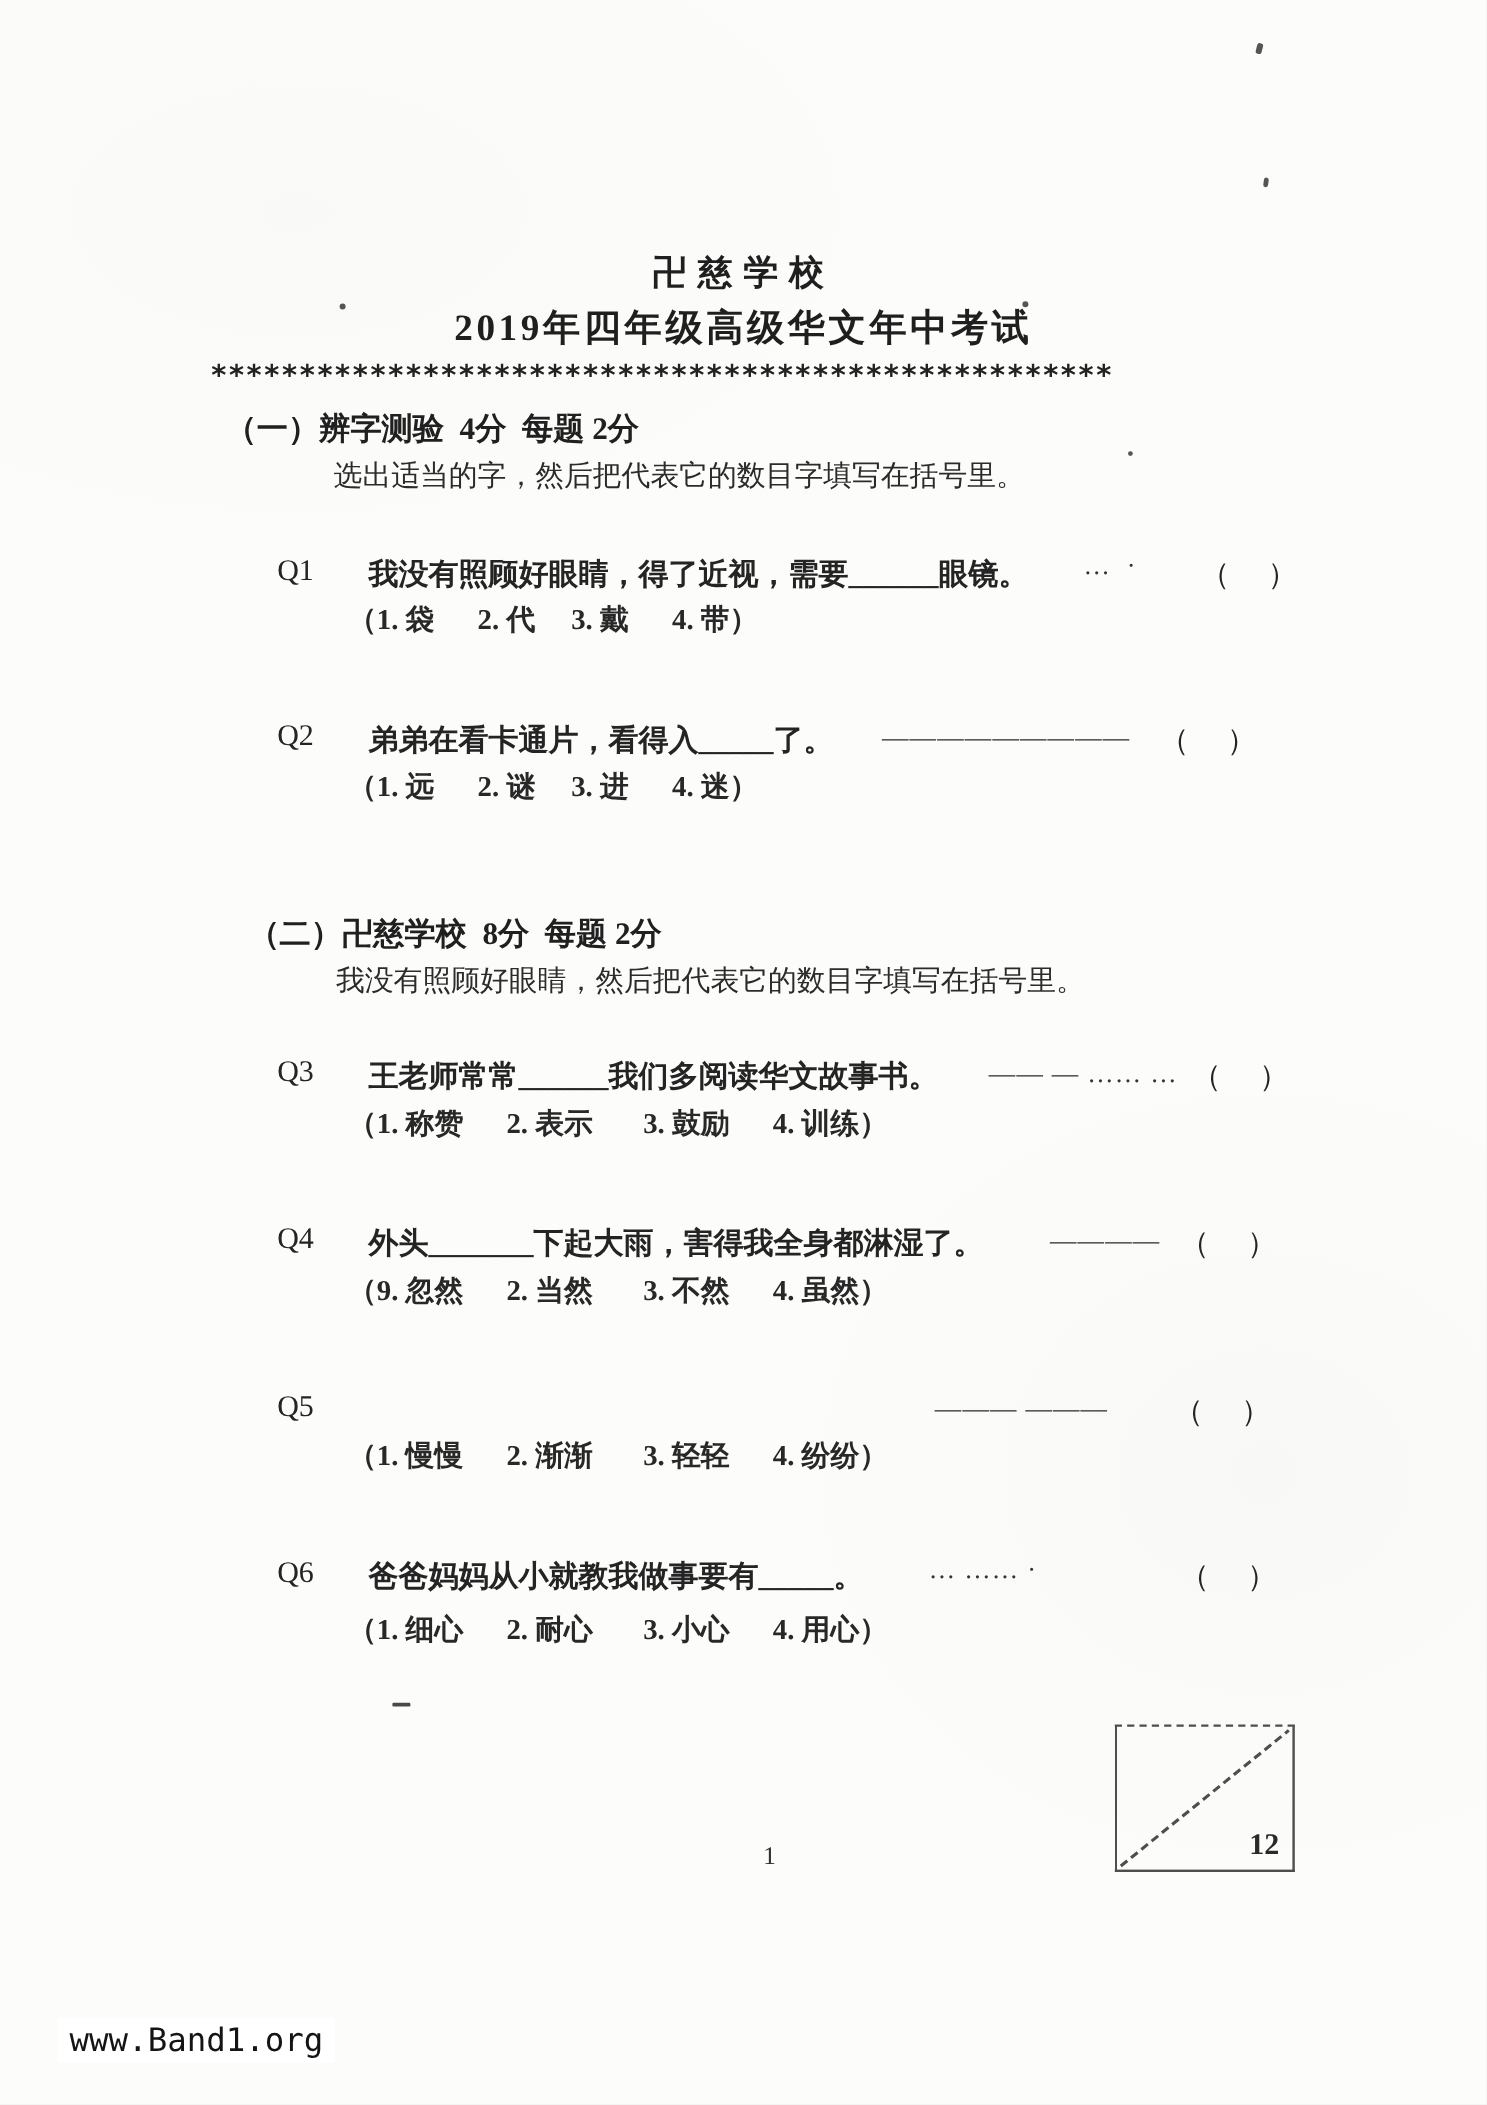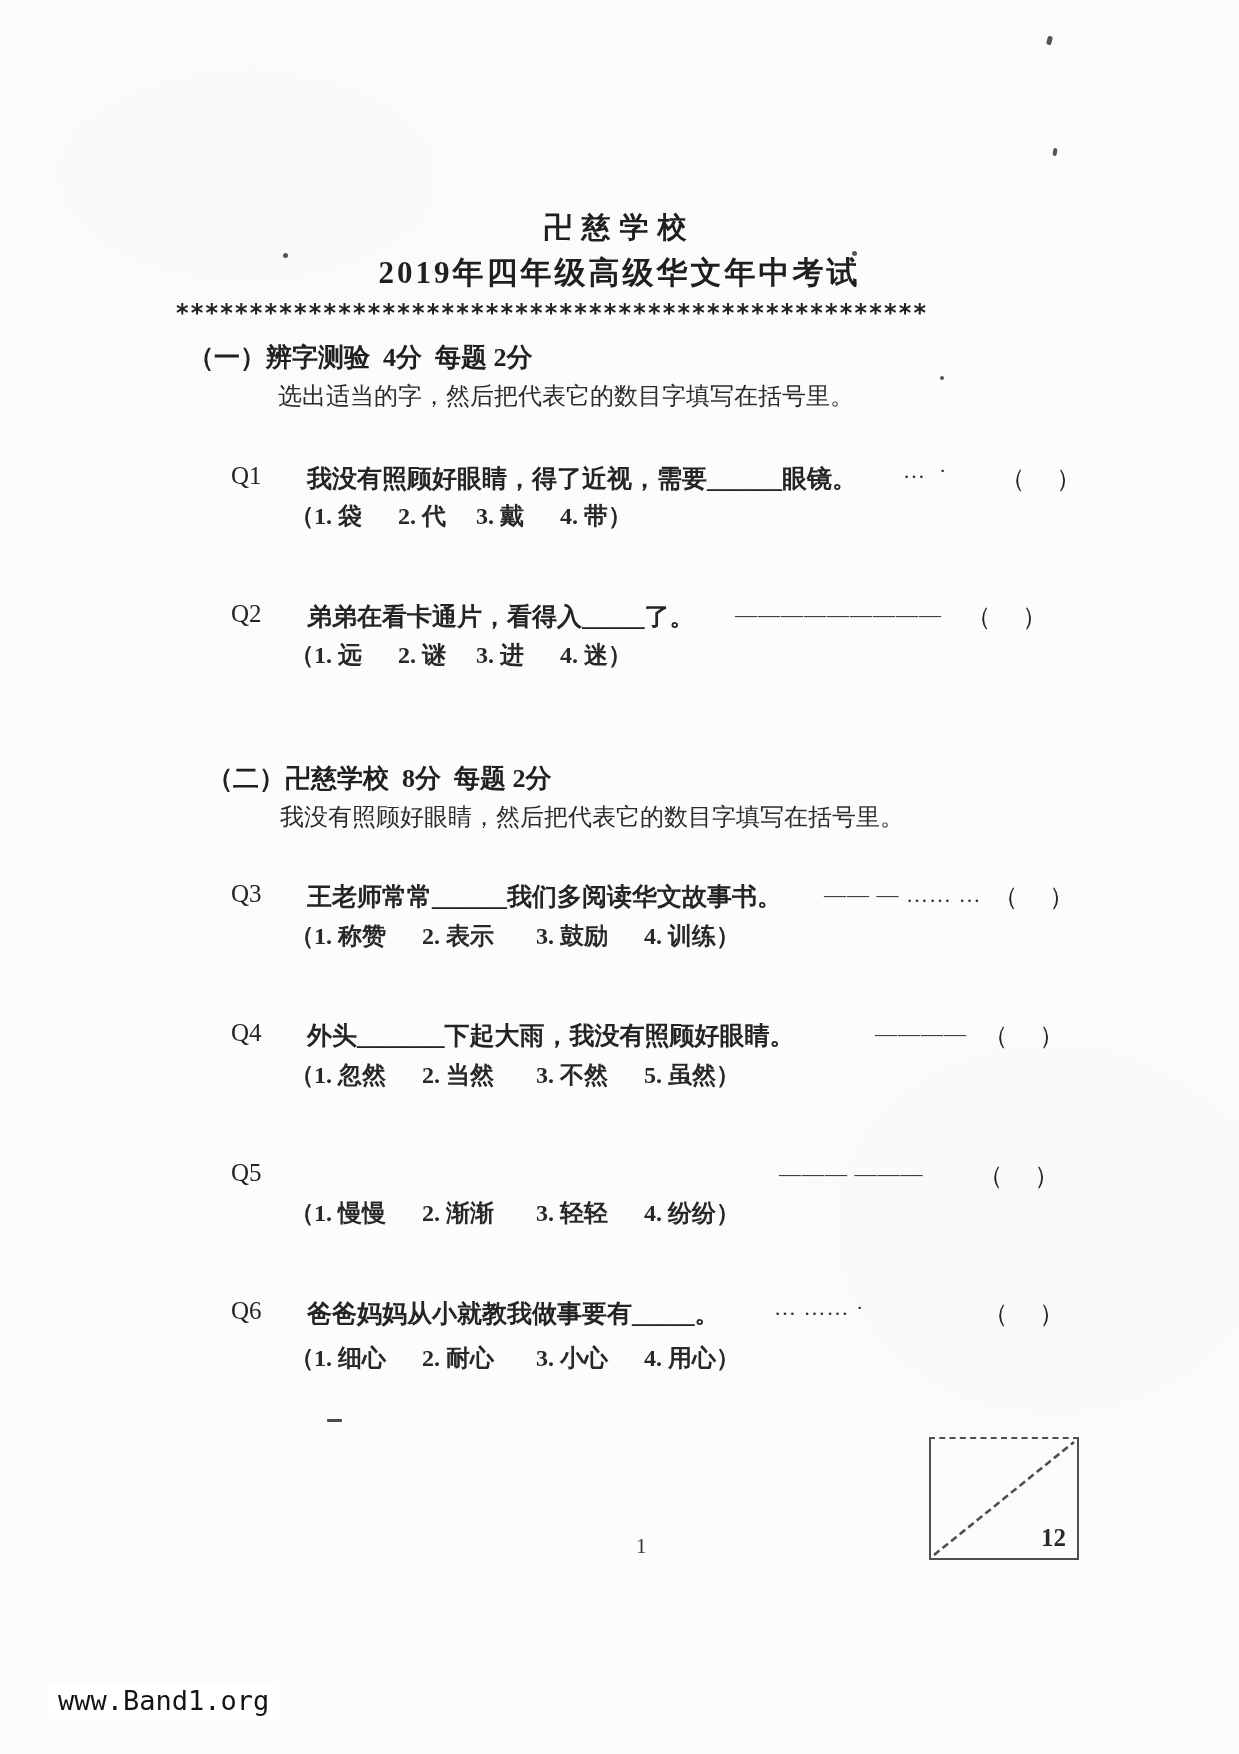--- a/index.html
+++ b/index.html
@@ -98,25 +98,25 @@
   <div class="q-row qr3">
     <span class="q-label">Q3</span>
     <span class="q-text">王老师常常______我们多阅读华文故事书。</span>
     <span class="q-trailer">—— — …… …</span>
     <span class="q-bracket">（　 ）</span>
   </div>
   <div class="q-options qo3">（1. 称赞      2. 表示       3. 鼓励      4. 训练）</div>
 
   <div class="q-row qr4">
     <span class="q-label">Q4</span>
-    <span class="q-text">外头_______下起大雨，我没有照顾好眼睛。</span>
+    <span class="q-text">外头_______下起大雨，害得我全身都淋湿了。</span>
     <span class="q-trailer">————</span>
     <span class="q-bracket">（　 ）</span>
   </div>
-  <div class="q-options qo4">（1. 忽然      2. 当然       3. 不然      5. 虽然）</div>
+  <div class="q-options qo4">（9. 忽然      2. 当然       3. 不然      4. 虽然）</div>
 
   <div class="q-row qr5">
     <span class="q-label">Q5</span>
     <span class="q-trailer">——— ———</span>
     <span class="q-bracket">（　 ）</span>
   </div>
   <div class="q-options qo5">（1. 慢慢      2. 渐渐       3. 轻轻      4. 纷纷）</div>
 
   <div class="q-row qr6">
     <span class="q-label">Q6</span>

